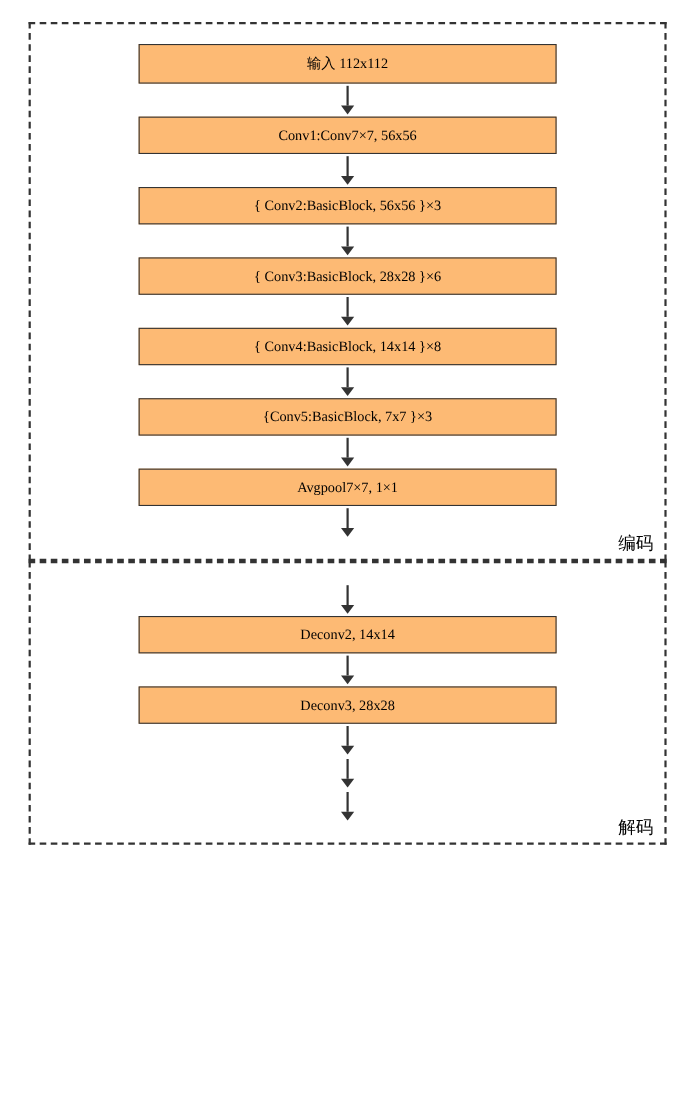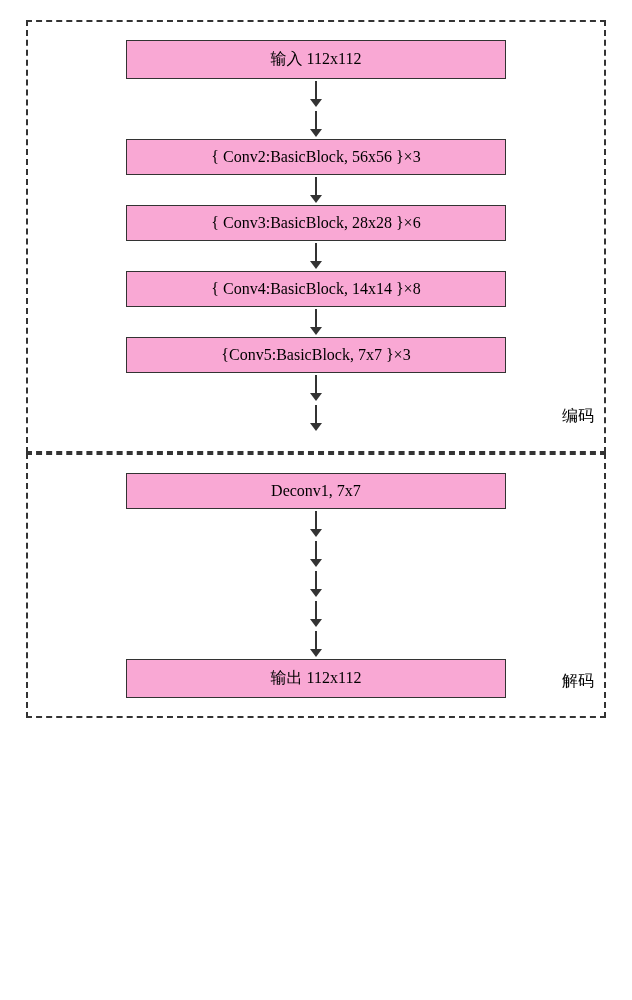--- a/index.html
+++ b/index.html
@@ -32,32 +32,32 @@
       position: relative;
       padding: 18px 20px;
       display: flex;
       flex-direction: column;
       align-items: center;
     }
 
     .section-label {
       position: absolute;
       right: 10px;
-      bottom: 24px;
+      bottom: 3px;
       font-size: 16px;
       font-weight: normal;
       font-family: Liberation Serif, serif;
     }
 
     .node-box {
       border: 1.5px solid #333;
       padding: 8px 20px;
       text-align: center;
-      font-size: 16px;
-      background: #f9a8d4;
+      font-size: 13px;
+      background: #fdba74;
       min-width: 200px;
       max-width: 380px;
       width: 75%;
     }
 
     .arrow-down {
       display: flex;
       flex-direction: column;
       align-items: center;
       margin: 2px 0;
@@ -91,20 +91,21 @@
 <div class="diagram-container">
 
   <div class="section-box encoder-section">
     <div class="node-box">输入 112x112</div>
 
     <div class="arrow-down">
       <div class="line"></div>
       <div class="arrowhead"></div>
     </div>
 
+    <div class="node-box">Conv1:Conv7×7, 56x56</div>
 
     <div class="arrow-down">
       <div class="line"></div>
       <div class="arrowhead"></div>
     </div>
 
     <div class="node-box">{ Conv2:BasicBlock, 56x56 }×3</div>
 
     <div class="arrow-down">
       <div class="line"></div>
@@ -125,61 +126,62 @@
       <div class="arrowhead"></div>
     </div>
 
     <div class="node-box">{Conv5:BasicBlock, 7x7 }×3</div>
 
     <div class="arrow-down">
       <div class="line"></div>
       <div class="arrowhead"></div>
     </div>
 
+    <div class="node-box">Avgpool7×7,  1×1</div>
 
     <div class="arrow-down">
       <div class="line"></div>
       <div class="arrowhead"></div>
     </div>
 
 
     <span class="section-label">编码</span>
   </div>
 
   <div class="section-box decoder-section">
 
-    <div class="node-box">Deconv1, 7x7</div>
+
+    <div class="arrow-down">
+      <div class="line"></div>
+      <div class="arrowhead"></div>
+    </div>
+
+    <div class="node-box">Deconv2,  14x14</div>
+
+    <div class="arrow-down">
+      <div class="line"></div>
+      <div class="arrowhead"></div>
+    </div>
+
+    <div class="node-box">Deconv3,  28x28</div>
 
     <div class="arrow-down">
       <div class="line"></div>
       <div class="arrowhead"></div>
     </div>
 
 
     <div class="arrow-down">
       <div class="line"></div>
       <div class="arrowhead"></div>
     </div>
 
 
     <div class="arrow-down">
       <div class="line"></div>
       <div class="arrowhead"></div>
     </div>
 
 
-    <div class="arrow-down">
-      <div class="line"></div>
-      <div class="arrowhead"></div>
-    </div>
-
-
-    <div class="arrow-down">
-      <div class="line"></div>
-      <div class="arrowhead"></div>
-    </div>
-
-    <div class="node-box">输出 112x112</div>
-
     <span class="section-label">解码</span>
   </div>
 
 </div>
 
 </body></html>

